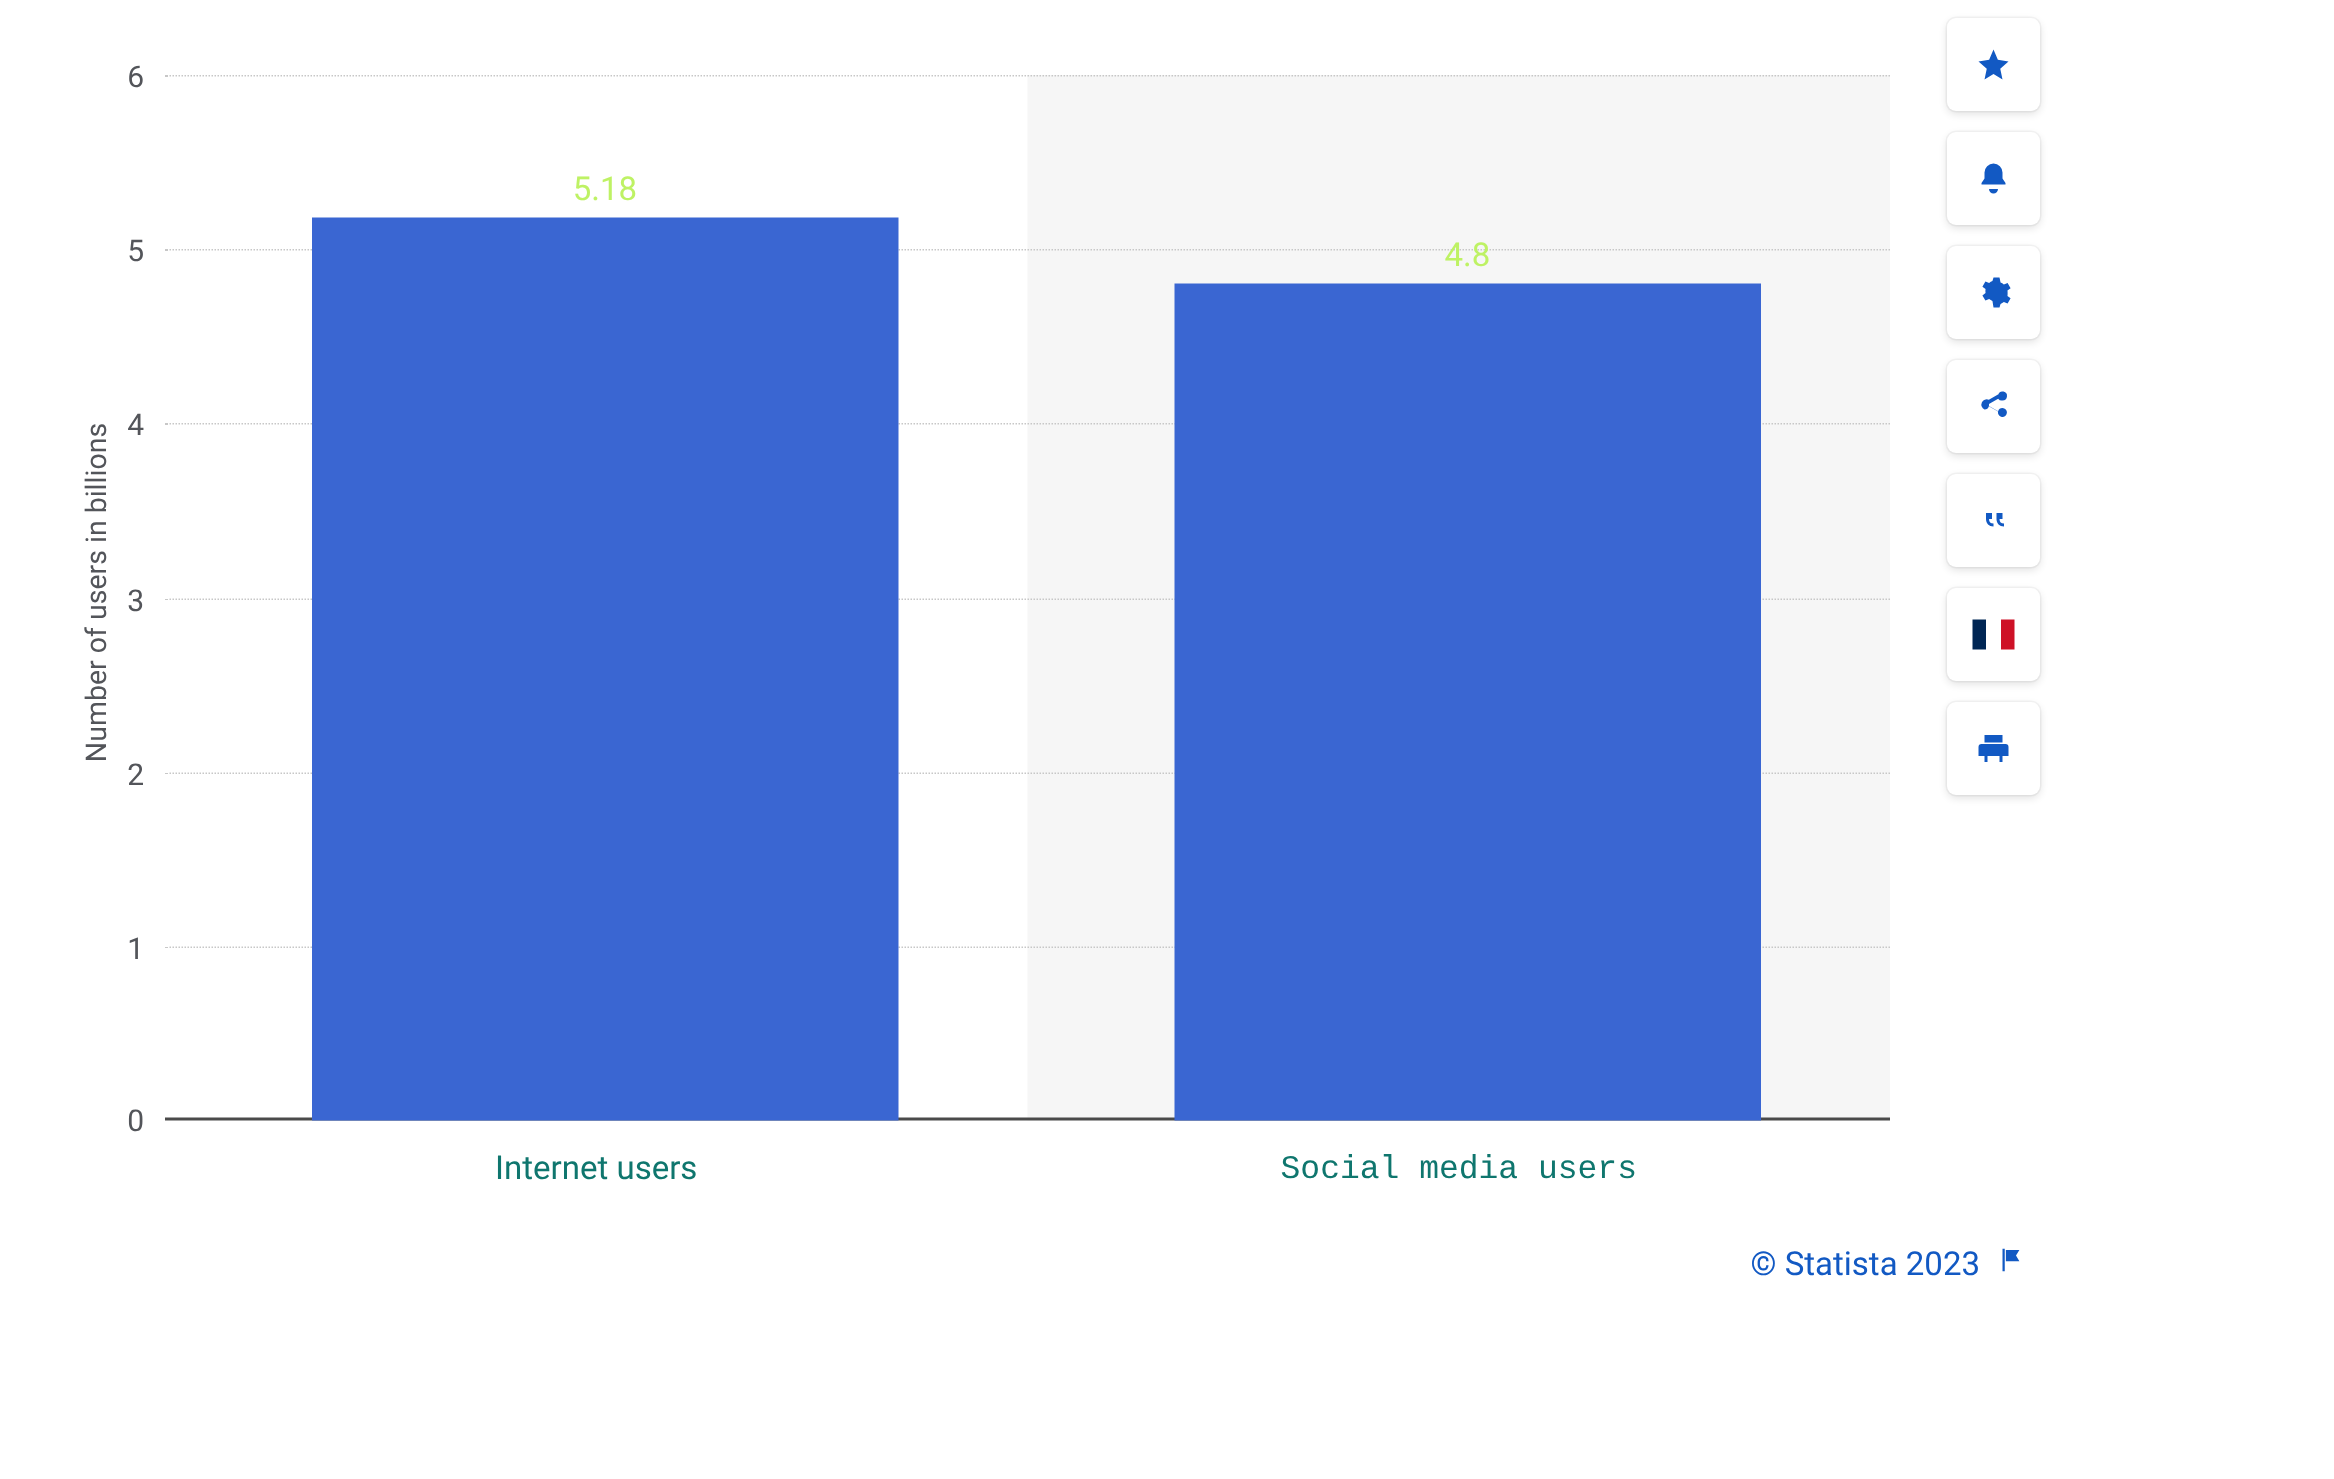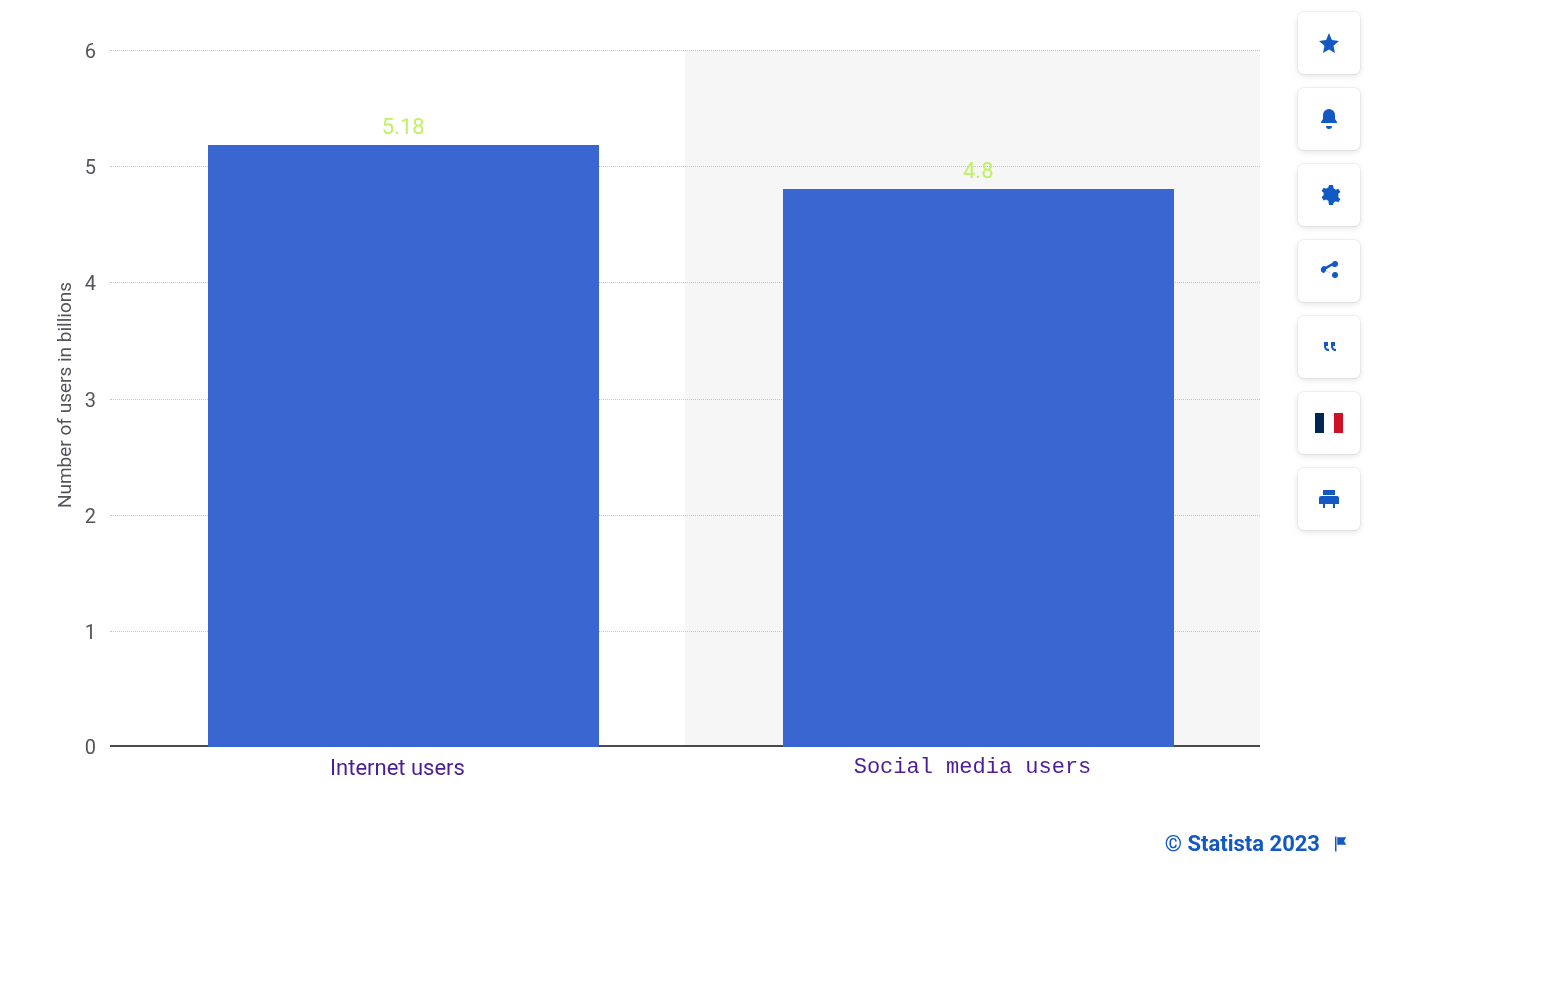--- a/index.html
+++ b/index.html
@@ -78,40 +78,38 @@
     font-size: 22px;
     font-weight: 400;
     color: #bef264;
     white-space: nowrap;
   }
 
   
   .xlabel {
     position: absolute;
     top: 100%;
-    margin-top: 8px;
+    margin-top: 20px;
     font-size: 22px;
-    color: #4c1d95;
+    color: #0f766e;
     transform: translateX(-50%);
     white-space: nowrap;
   }
 
   
   .footer {
     position: absolute;
     right: 206px;
     bottom: 130px;
   }
   .attrib {
     display: inline-flex;
-    align-items: center;
     gap: 12px;
     font-size: 22px;
     color: #1259c3;
-    font-weight: bold;
   }
   .attrib svg { width: 18px; height: 18px; fill: #1259c3; }
 
   
   .sidebar {
     position: absolute;
     right: 196px;
     top: 12px;
     display: flex;
     flex-direction: column;

